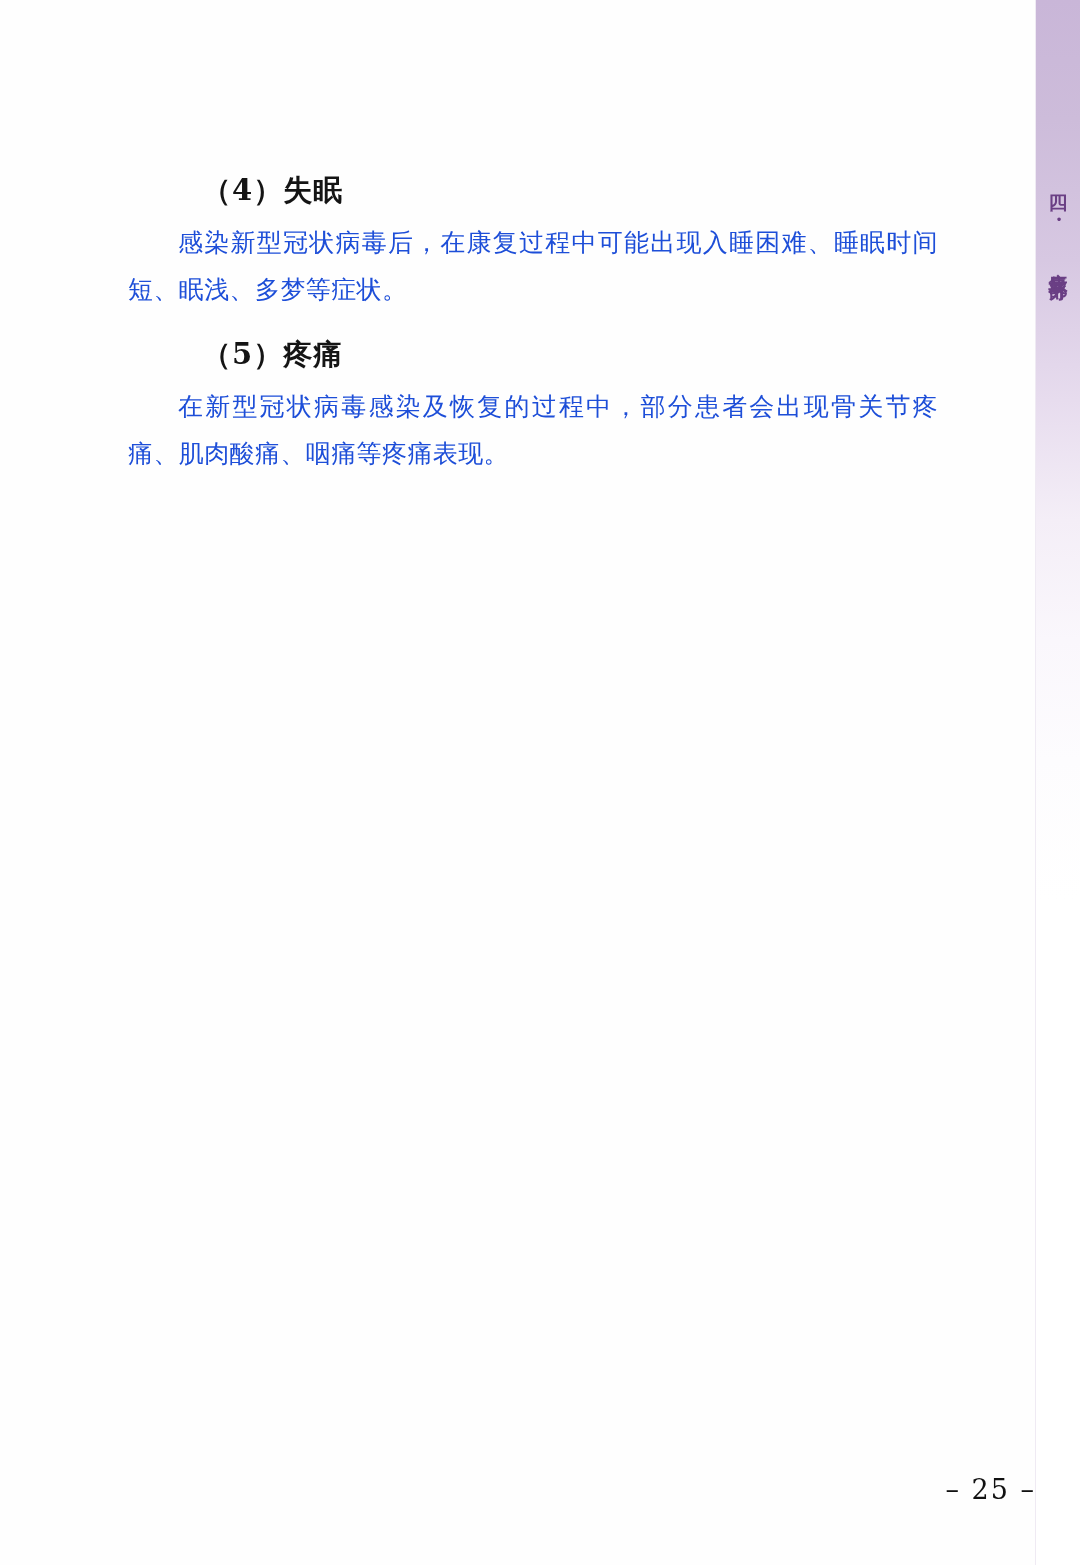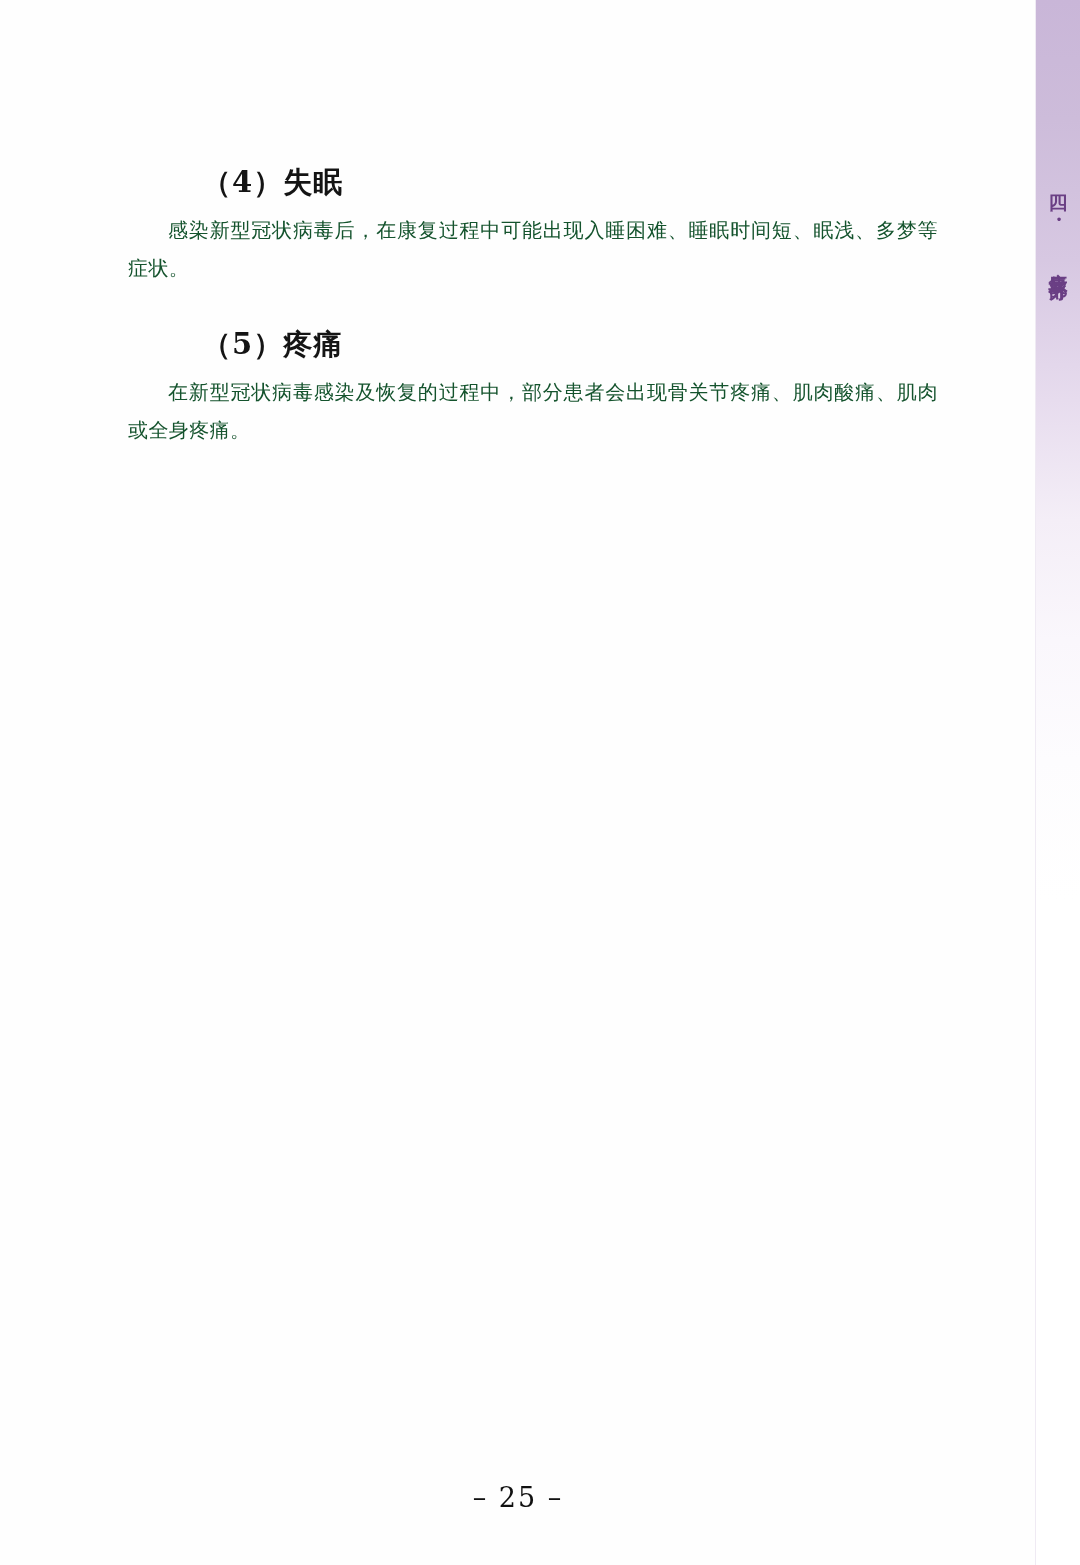--- a/index.html
+++ b/index.html
@@ -51,57 +51,57 @@
     letter-spacing: 3px;
     color: #6a3f84;
     font-family: "DejaVu Serif", "Liberation Serif", serif;
     font-weight: 600;
     line-height: 1.25;
   }
 
   .content {
     position: absolute;
     left: 128px;
-    top: 160px;
+    top: 168px;
     width: 810px;
   }
 
   .heading {
     font-size: 29px;
     font-weight: 700;
     color: #141414;
     letter-spacing: 1px;
     margin: 0 0 6px 0;
     padding-left: 74px;
     line-height: 1.55;
   }
   .heading.second {
-    margin-top: 35px;
+    margin-top: 18px;
   }
 
   p.para {
-    font-size: 20px;
-    color: #14532d;
+    font-size: 25px;
+    color: #1d4ed8;
     line-height: 1.90;
     margin: 0 0 2px 0;
     text-align: justify;
     text-justify: inter-ideograph;
     text-indent: 2em;
     letter-spacing: 0.4px;
   }
   p.para.tight {
     margin-bottom: 0;
   }
 
   .folio {
     position: absolute;
     left: 0;
     right: 44px;
-    bottom: 52px;
-    text-align: center;
+    bottom: 60px;
+    text-align: right;
     font-size: 27px;
     color: #111;
     letter-spacing: 2px;
     font-family: "DejaVu Serif", "Liberation Serif", serif;
   }
 </style>
 </head>
 <body>
 
 <div class="page">
@@ -112,20 +112,20 @@
 
   <div class="content">
 
     <h2 class="heading">（4）失眠</h2>
 
     <p class="para">感染新型冠状病毒后，在康复过程中可能出现入睡困难、睡眠时间短、眠浅、多梦等症状。</p>
 
 
     <h2 class="heading second">（5）疼痛</h2>
 
-    <p class="para">在新型冠状病毒感染及恢复的过程中，部分患者会出现骨关节疼痛、肌肉酸痛、肌肉或全身疼痛。</p>
+    <p class="para">在新型冠状病毒感染及恢复的过程中，部分患者会出现骨关节疼痛、肌肉酸痛、咽痛等疼痛表现。</p>
 
 
   </div>
 
   <div class="folio">– 25 –</div>
 
 </div>
 
 </body></html>

